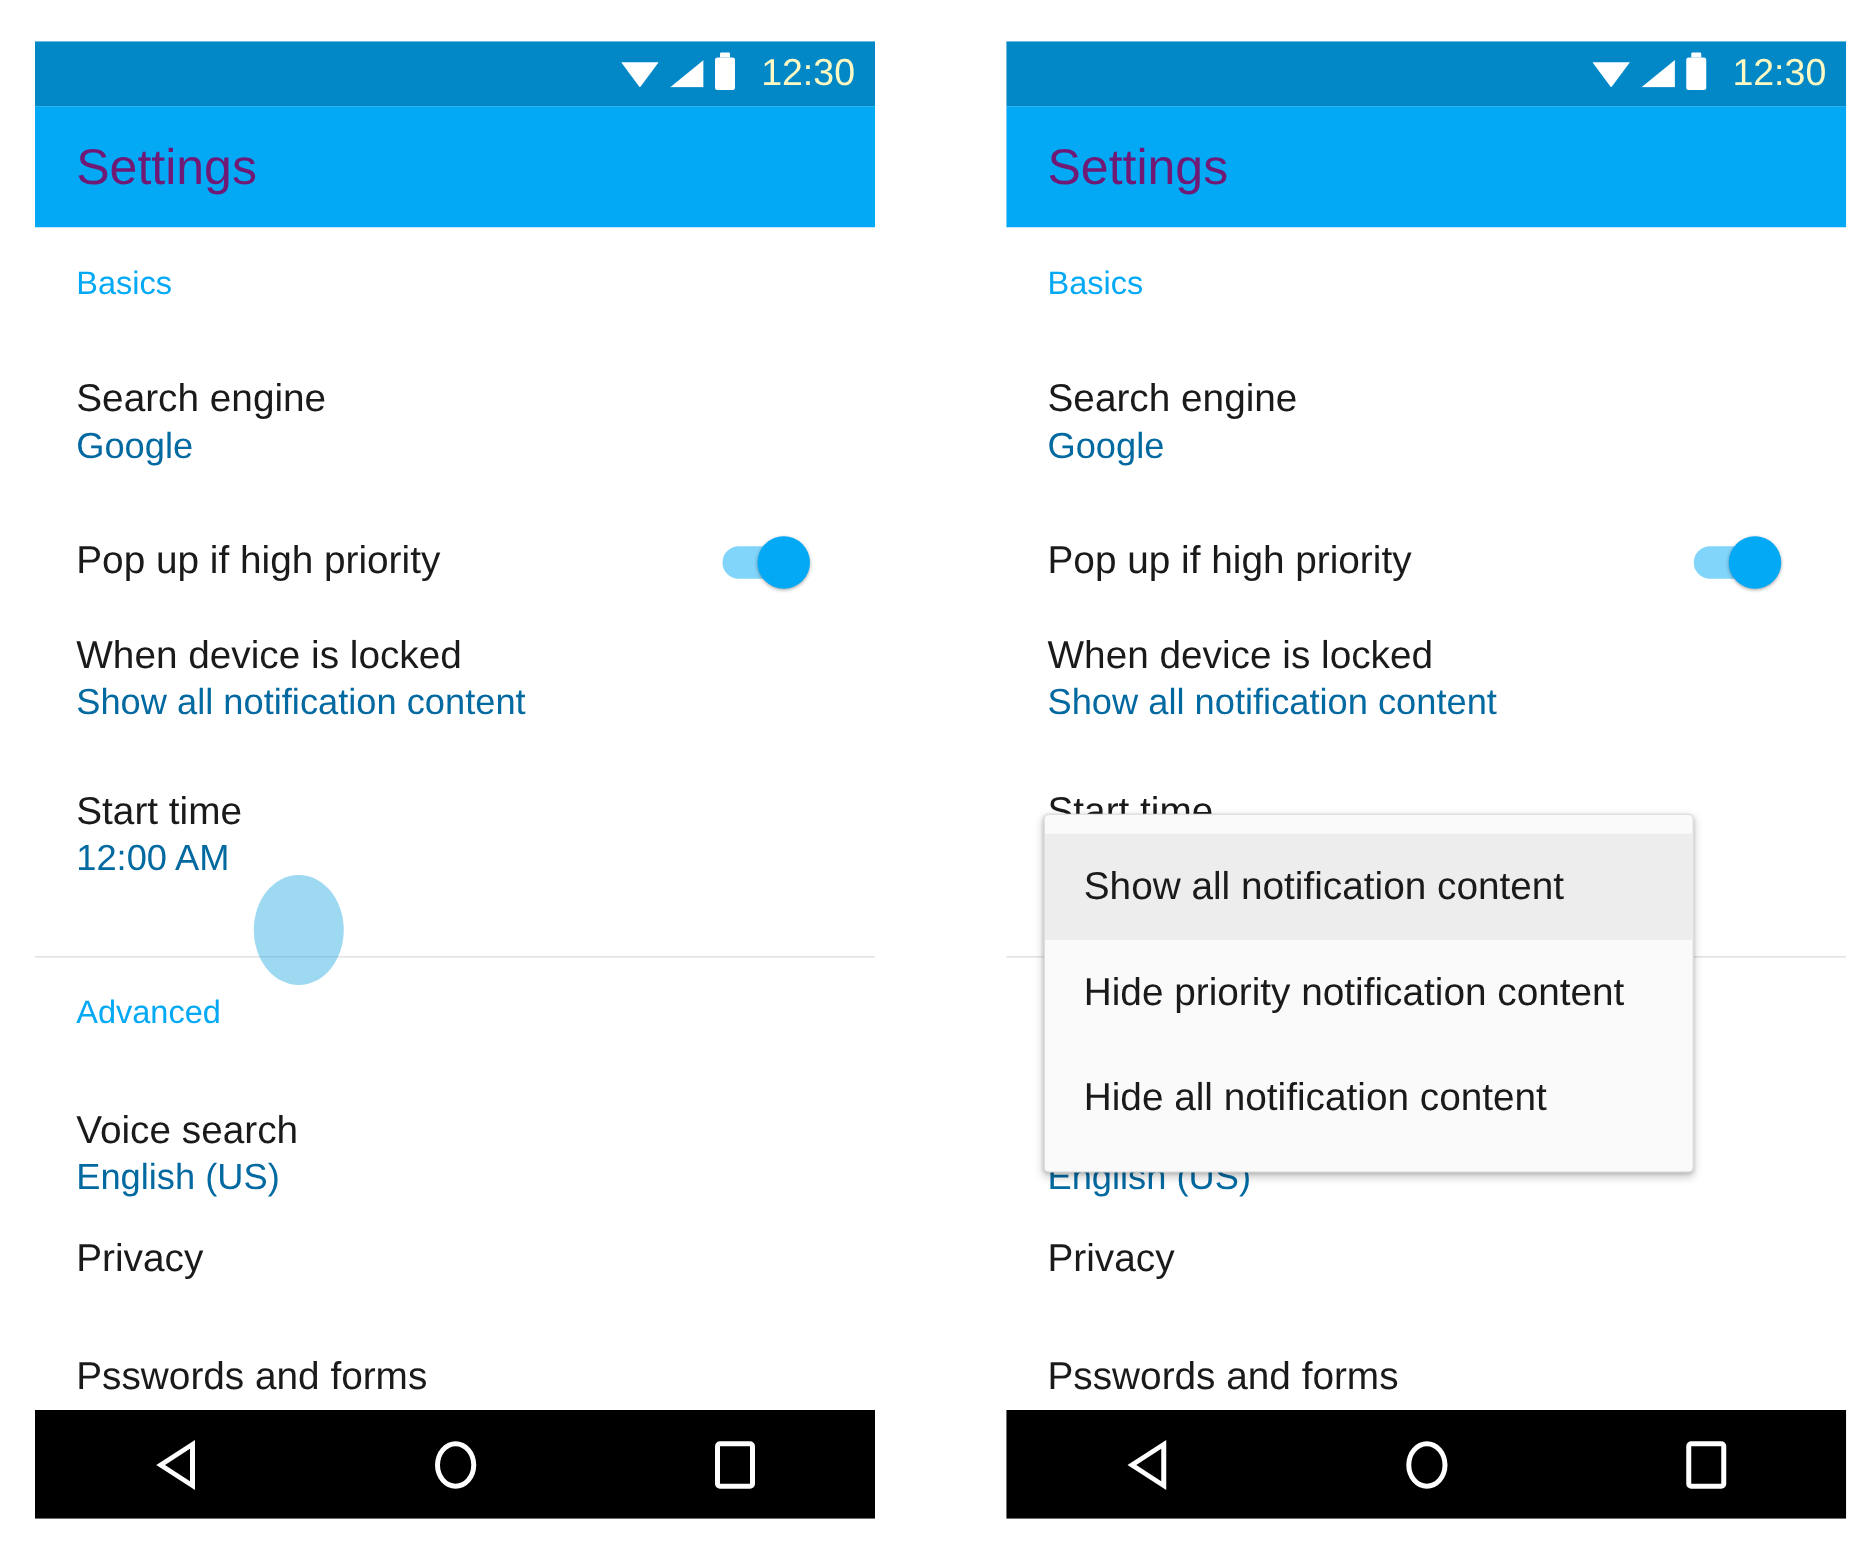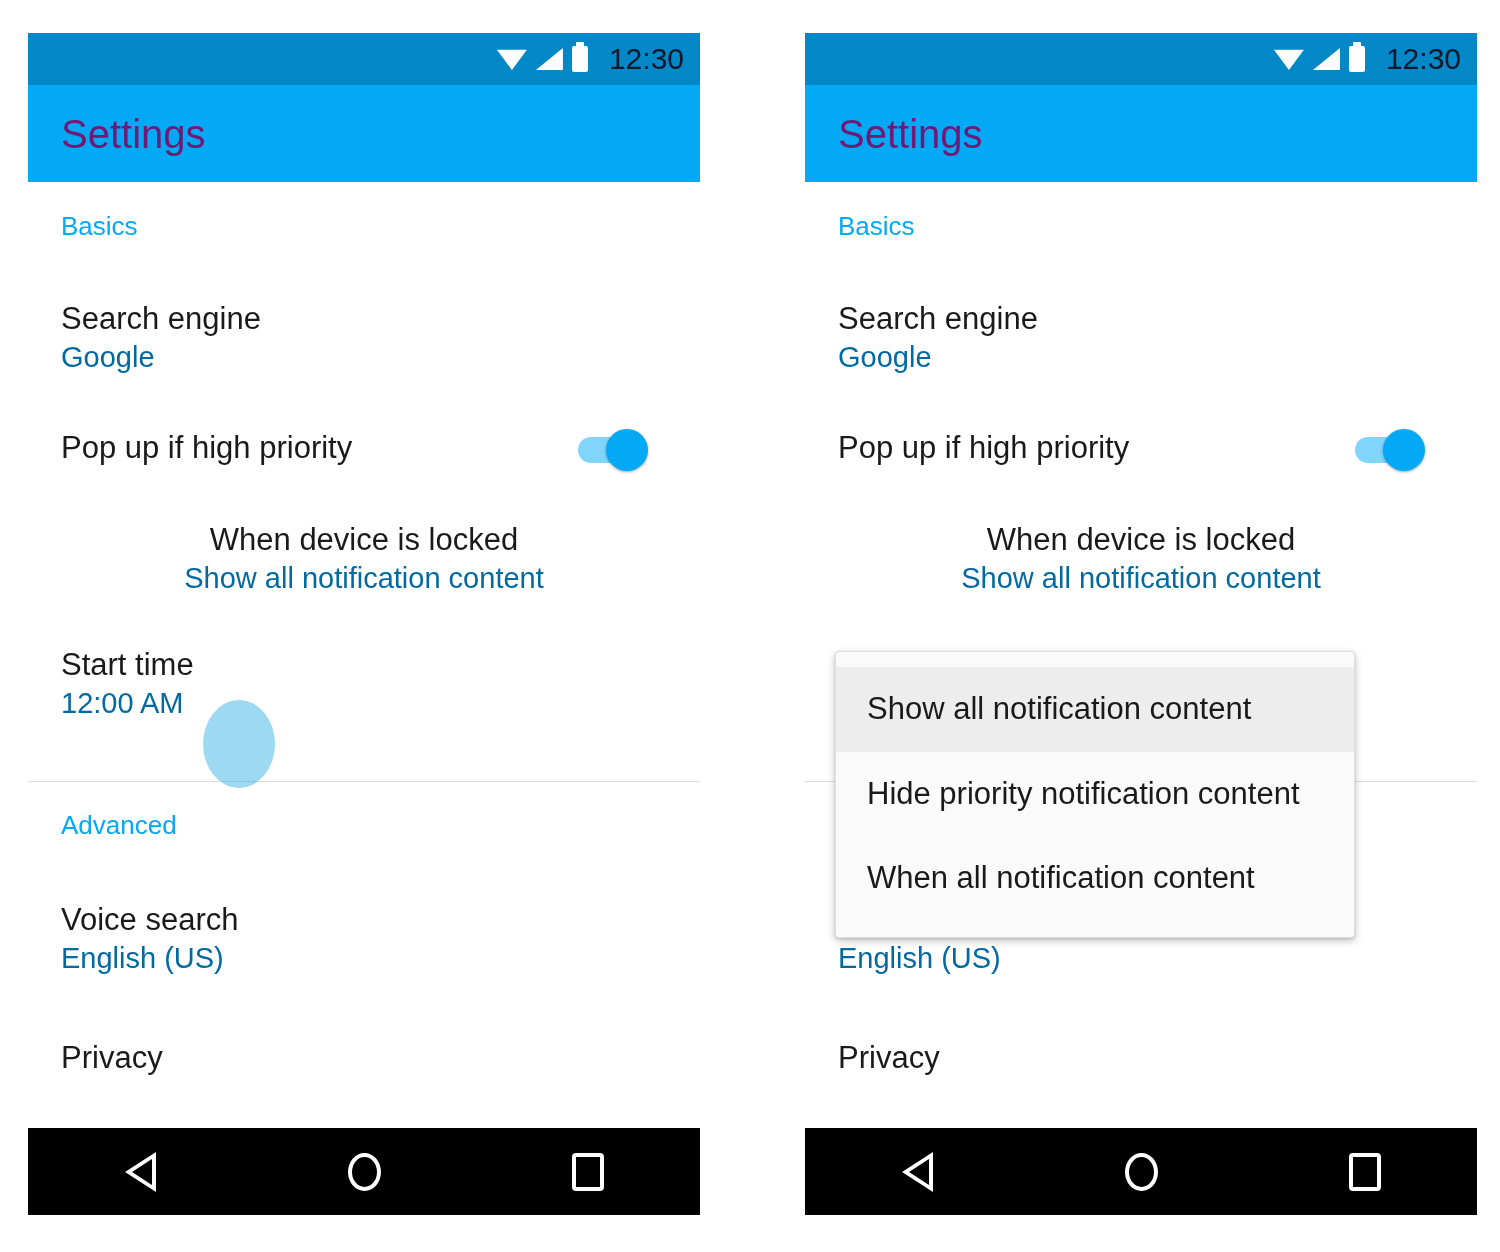--- a/index.html
+++ b/index.html
@@ -52,21 +52,21 @@
   }
   .icon-battery::before {
     content: "";
     position: absolute;
     top: -4px; left: 4px;
     width: 8px; height: 4px;
     background: #ffffff;
     border-radius: 1px 1px 0 0;
   }
   .status-time {
-    color: #0f172a;
+    color: #fef9c3;
     font-size: 30px;
     letter-spacing: 0px;
     margin-left: 12px;
     line-height: 1;
   }
 
   
   .appbar {
     height: 97px;
     background: #03a9f4;
@@ -110,24 +110,24 @@
   }
   .divider {
     height: 1px;
     background: #dcdcdc;
     width: 100%;
   }
 
   
   .row-search   { margin-top: 61px; }
   .row-popup    { margin-top: 56px; height: 40px; }
-  .row-locked   { margin-top: 56px; text-align: center; }
+  .row-locked   { margin-top: 40px; }
   .row-start    { margin-top: 56px; justify-content: center; }
   .row-voice    { margin-top: 63px; }
-  .row-privacy  { margin-top: 67px; height: 36px; }
+  .row-privacy  { margin-top: 32px; height: 36px; }
   .row-pass     { margin-top: 60px; }
   .sec-advanced { padding-top: 28px; }
 
   
   .switch {
     position: relative;
     width: 72px;
     height: 26px;
     flex: 0 0 auto;
     margin-right: 17px;
@@ -388,21 +388,21 @@
 
       <div class="list-item row-pass">
         <div class="li-text">
           <div class="li-title">Psswords and forms</div>
         </div>
       </div>
 
       <div class="dropdown">
         <div class="dd-item selected">Show all notification content</div>
         <div class="dd-item">Hide priority notification content</div>
-        <div class="dd-item">When all notification content</div>
+        <div class="dd-item">Hide all notification content</div>
       </div>
     </div>
 
     <div class="navbar">
       <div class="nav-btn">
         <span class="nav-back"></span>
       </div>
       <div class="nav-btn">
         <span class="nav-home"></span>
       </div>

